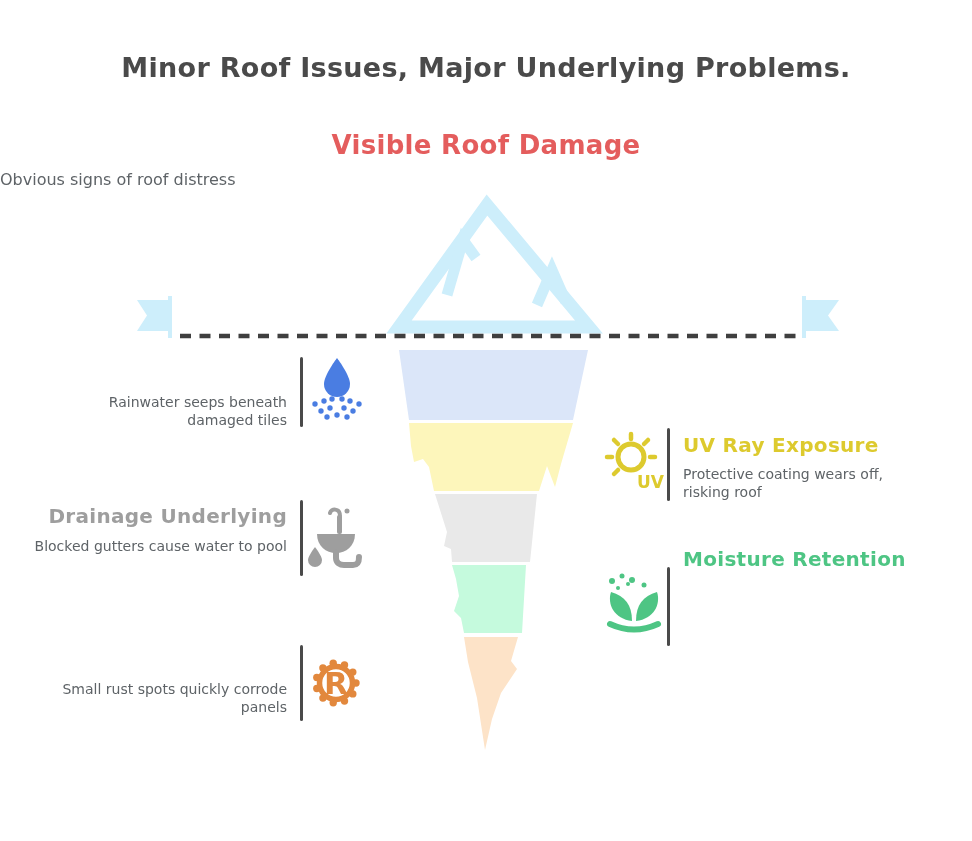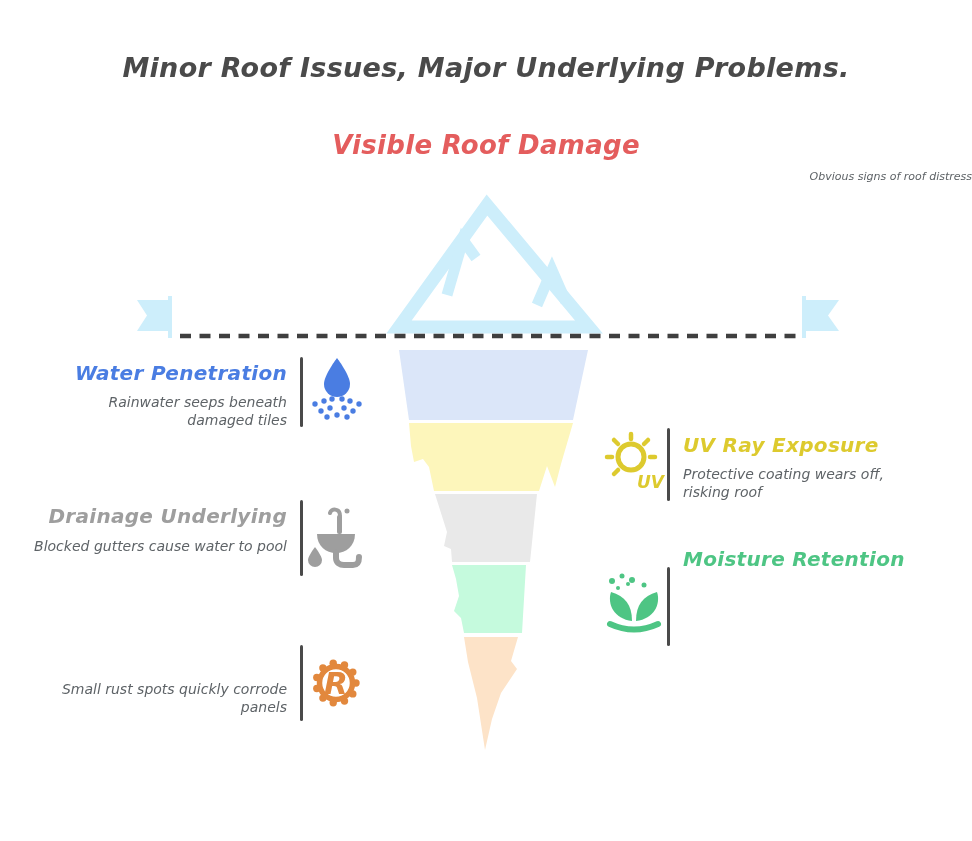--- a/index.html
+++ b/index.html
@@ -1,33 +1,32 @@
 <!DOCTYPE html>
 <html><head>
 <meta charset="utf-8">
 <style>
   html,body { margin:0; padding:0; background:#ffffff; }
   .canvas {
     position:relative; width:972px; height:841px; overflow:hidden;
     background:#ffffff;
     font-family:"DejaVu Sans","Liberation Sans",sans-serif;
-    font-style:italic;
   }
   .abs { position:absolute; }
   .main-title {
     top:52px; left:0; width:100%; text-align:center;
     font-size:27px; font-weight:bold; letter-spacing:0.3px;
   }
   .surface-heading {
     top:130px; left:0; width:100%; text-align:center;
     font-size:26px; font-weight:bold; letter-spacing:0.3px;
   }
   .surface-sub {
-    top:170px; left:0; width:100%; text-align:right;
-    font-size:11px;
+    top:170px; left:0; width:100%; text-align:left;
+    font-size:16px;
   }
   .label-title { font-size:20px; font-weight:bold; white-space:nowrap; letter-spacing:0.3px; }
   .label-desc  { font-size:14px; line-height:1.3; }
   .lt { right:685px; text-align:right; }
   .rt { left:683px; text-align:left; }
   .divider { width:3px; background:currentColor; border-radius:2px; }
   .iceberg-svg { left:0; top:0; pointer-events:none; }
   .icon-svg { display:block; }
 </style>
 </head>
@@ -59,21 +58,20 @@
 
     <line x1="180" y1="336" x2="796" y2="336" stroke-width="4.5" stroke-dasharray="11 8.5" stroke="#3f3f3f"></line>
 
     <polygon points="399,350 588,350 573,420 409,420" fill="#dbe6f9"></polygon>
     <polygon points="409,423 573,423 561,464 555,487 547,466 539,491 434,491 429,467 423,459 414,462 411,446" fill="#fdf6bb"></polygon>
     <polygon points="435,494 537,494 530,562 452,562 451,549 444,546 447,532" fill="#e9e9e9"></polygon>
     <polygon points="452,565 526,565 522,633 464,633 461,618 454,611 459,596 456,579" fill="#c5fadd"></polygon>
     <polygon points="464,637 518,637 511,661 517,669 501,693 492,719 485,750 477,698 468,662" fill="#fde3c8"></polygon>
   </svg>
 
-  <div class="abs lt label-title" style="top: 361px; color: rgb(74, 125, 226);">Water Penetration</div>
   <div class="abs lt label-desc" style="top: 393px; width: 200px; color: rgb(94, 99, 103);">Rainwater seeps beneath damaged tiles</div>
   <div class="abs divider" style="left: 300px; top: 357px; height: 70px; color: rgb(74, 74, 74);"></div>
   <svg class="abs icon-svg" style="left: 311px; top: 357px; color: rgb(74, 125, 226);" width="52" height="64" viewBox="0 0 52 64">
     <path d="M26 1 C26 1 13 18 13 27 a13 13 0 0 0 26 0 C39 18 26 1 26 1 Z" fill="currentColor"></path>
     <g fill="currentColor">
       <circle cx="4" cy="47" r="2.7"></circle>
         <circle cx="13" cy="44" r="2.7"></circle>
       <circle cx="21" cy="42" r="2.7"></circle>
         <circle cx="31" cy="42" r="2.7"></circle>
       <circle cx="39" cy="44" r="2.7"></circle>

